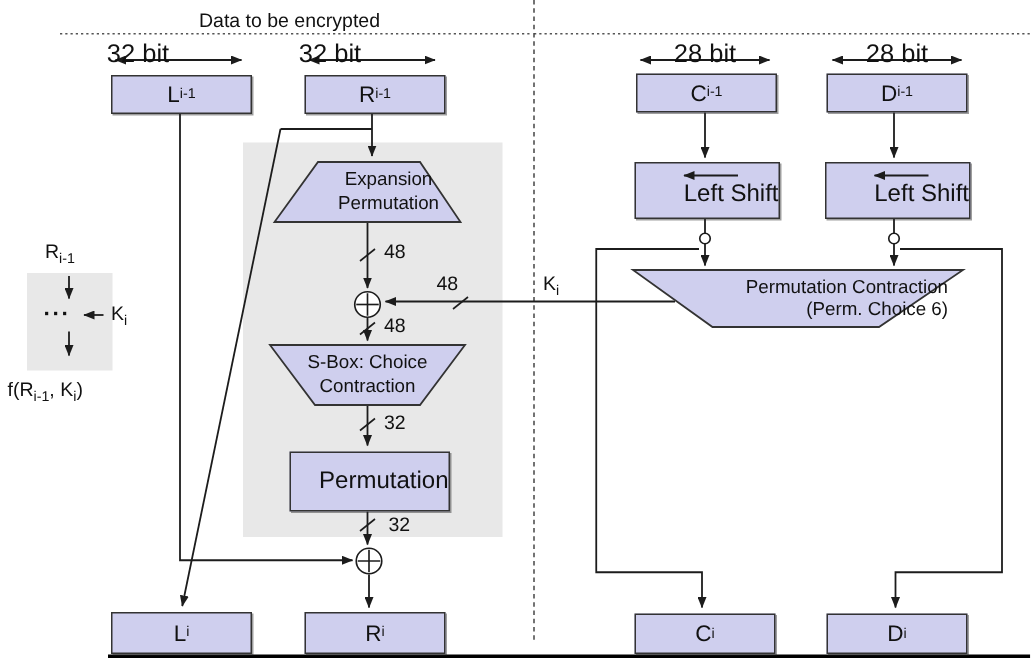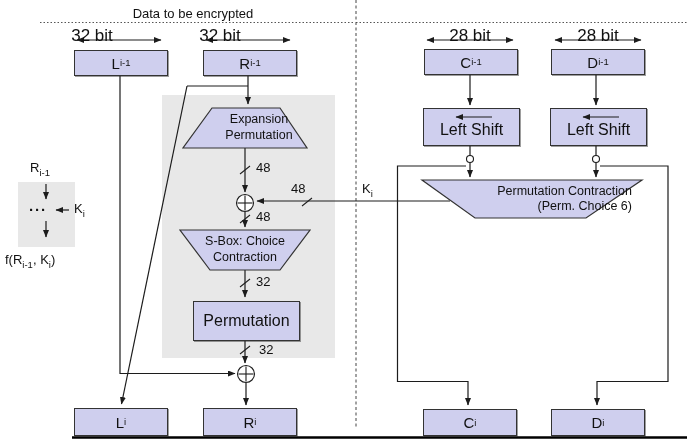--- a/index.html
+++ b/index.html
@@ -19,21 +19,21 @@
   }
   .box sub{font-size:9.5px;}
   .lbl{position:absolute;white-space:nowrap;}
   .c{text-align:center;}
   .title{font-size:13px;}
   .bit{font-size:17px;}
   .wire{font-size:13px;}
   .node-lbl{font-size:12.5px;line-height:16px;text-align:center;}
   .pc-lbl{font-size:12.5px;line-height:14.5px;text-align:right;}
   .ls-arrow-svg{position:absolute;top:4px;left:50%;transform:translateX(-50%);}
-  .bigtext{font-size:16px;}
+  .bigtext{font-size:16px;justify-content:flex-end;}
   svg line,svg path,svg polyline{stroke:var(--line);stroke-width:1.2;fill:none;}
   svg .thin{stroke-width:1.1;}
   svg polygon.trap{fill:var(--box-fill);stroke:var(--box-border);stroke-width:1.2;}
   svg circle.xor{fill:#fff;stroke:var(--line);stroke-width:1.1;}
   svg circle.dot{fill:#fff;stroke:var(--line);stroke-width:1.1;}
   svg .dotted{stroke:#555;stroke-width:1;stroke-dasharray:1.5 2;}
   svg .dashedv{stroke:#444;stroke-width:1;stroke-dasharray:3 2.5;}
   svg .baseline{stroke:#000;stroke-width:2.4;}
   sub{line-height:0;}
 </style>

